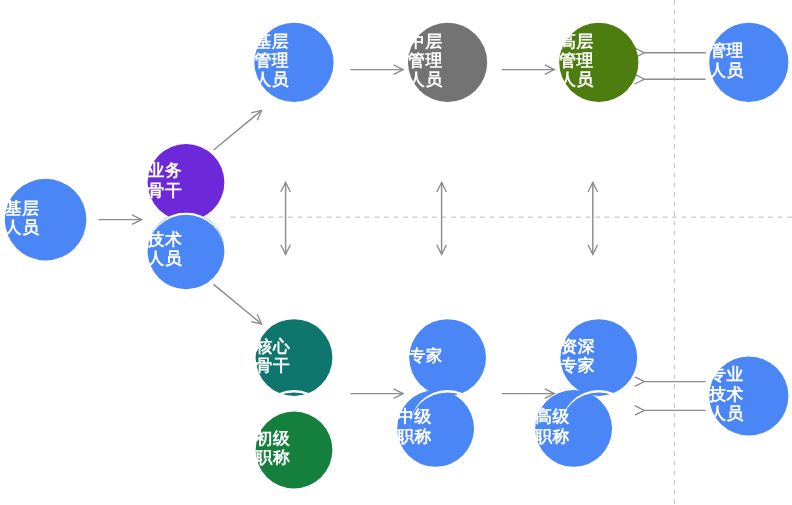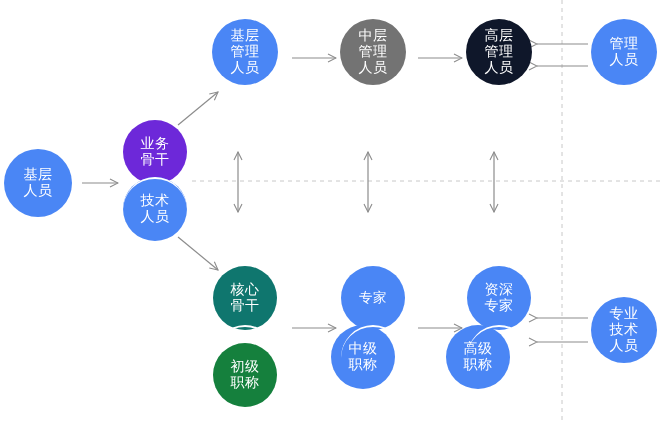--- a/index.html
+++ b/index.html
@@ -11,28 +11,28 @@
   }
   #stage{position:relative;width:660px;height:421px;}
   #svg-layer{position:absolute;left:0;top:0;width:660px;height:421px;}
   .node{
     position:absolute;
     border-radius:50%;
     background:#4a86f5;
     color:#ffffff;
     display:flex;
     align-items:center;
-    justify-content:center;
     text-align:center;
     line-height:1.12;
     font-size:14px;
     letter-spacing:0.5px;
     box-sizing:border-box;
     white-space:pre-line;
     z-index:2;
+    font-weight:bold;
   }
   .node.small{font-size:13.5px;}
   .sep-arc{
     position:absolute;
     border:none;
     border-top:2px solid #ffffff;
     border-radius:50%;
     z-index:3;
     pointer-events:none;
   }
@@ -75,21 +75,21 @@
       <div class="node" style="left: 123px; top: 120px; width: 64px; height: 64px; background: #6d28d9; color: rgb(255, 255, 255);"><span>业务
 骨干</span></div>
       <div class="node" style="left: 123px; top: 177px; width: 64px; height: 64px; background: rgb(74, 134, 245); color: rgb(255, 255, 255);"><span>技术
 人员</span></div>
       <div class="node" style="left: 212px; top: 19px; width: 66px; height: 66px; background: rgb(74, 134, 245); color: rgb(255, 255, 255);"><span>基层
 管理
 人员</span></div>
       <div class="node" style="left: 340px; top: 19px; width: 66px; height: 66px; background: #737373; color: rgb(255, 255, 255);"><span>中层
 管理
 人员</span></div>
-      <div class="node" style="left: 466px; top: 19px; width: 66px; height: 66px; background: #0f172a; color: rgb(255, 255, 255);"><span>高层
+      <div class="node" style="left: 466px; top: 19px; width: 66px; height: 66px; background: #4d7c0f; color: rgb(255, 255, 255);"><span>高层
 管理
 人员</span></div>
       <div class="node" style="left: 591px; top: 19px; width: 66px; height: 66px; background: rgb(74, 134, 245); color: rgb(255, 255, 255);"><span>管理
 人员</span></div>
       <div class="node" style="left: 213px; top: 266px; width: 64px; height: 64px; background: #0f766e; color: rgb(255, 255, 255);"><span>核心
 骨干</span></div>
       <div class="node" style="left: 213px; top: 343px; width: 64px; height: 64px; background: #15803d; color: rgb(255, 255, 255);"><span>初级
 职称</span></div>
       <div class="node small" style="left: 341px; top: 266px; width: 64px; height: 64px; background: rgb(74, 134, 245); color: rgb(255, 255, 255);"><span>专家</span></div>
       <div class="node" style="left: 331px; top: 325px; width: 64px; height: 64px; background: rgb(74, 134, 245); color: rgb(255, 255, 255);"><span>中级

